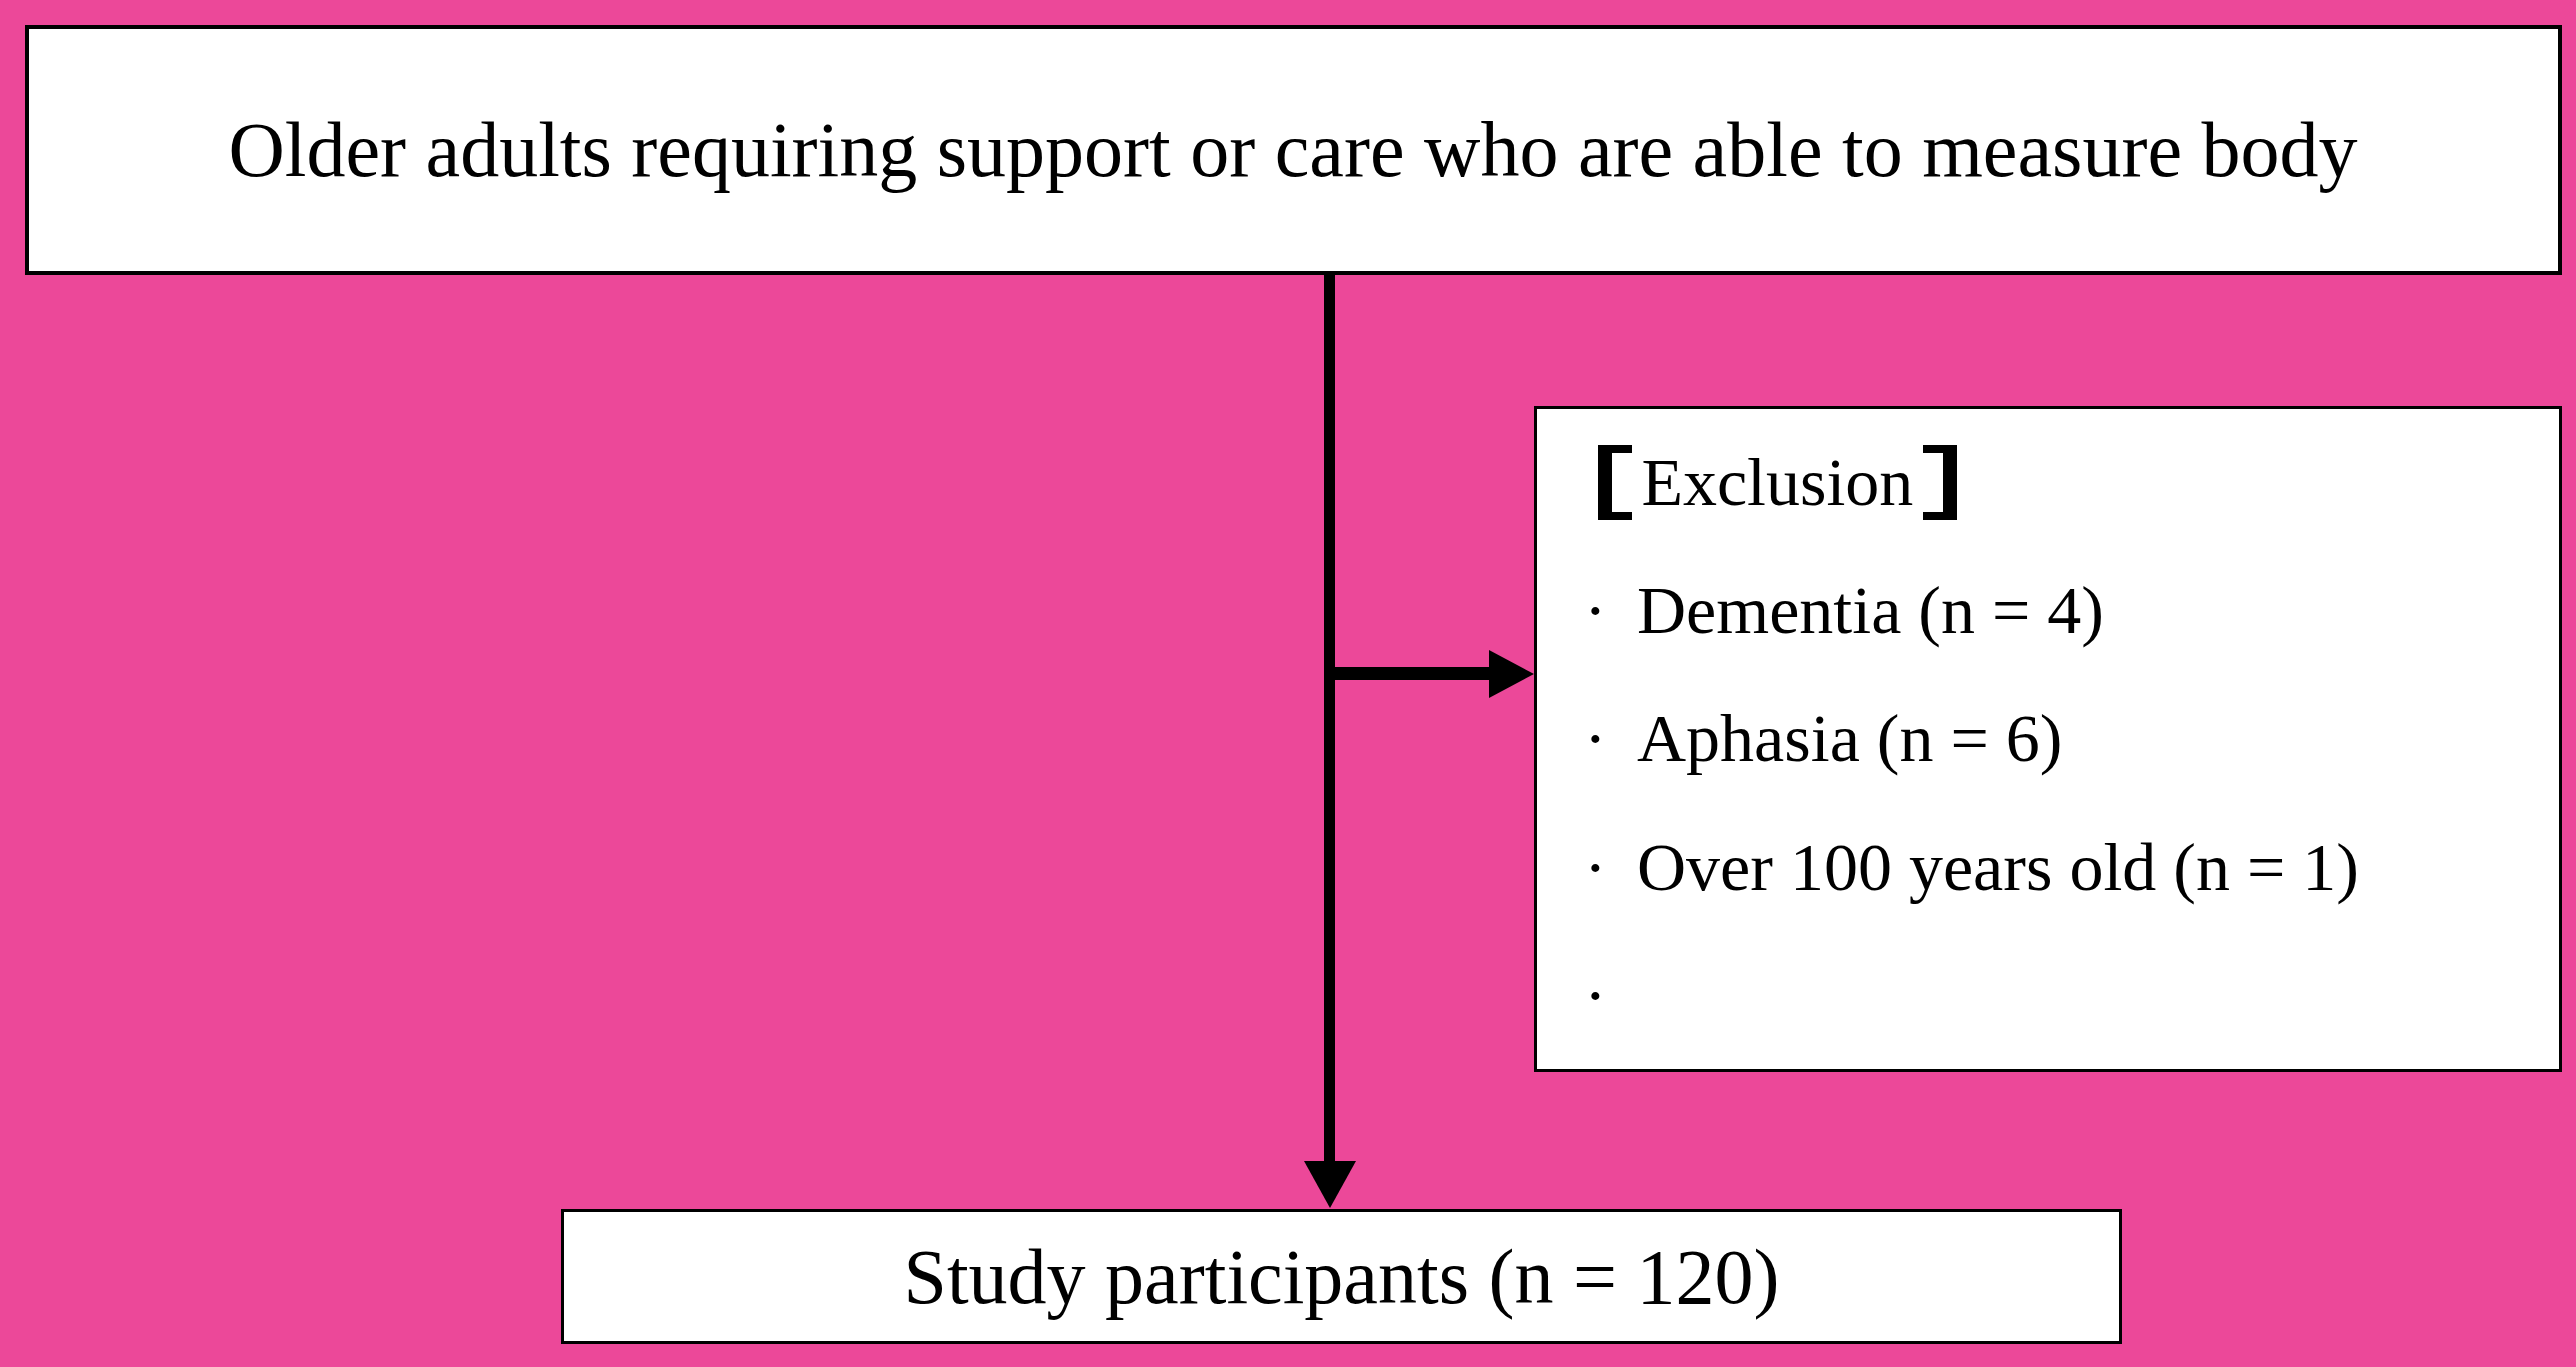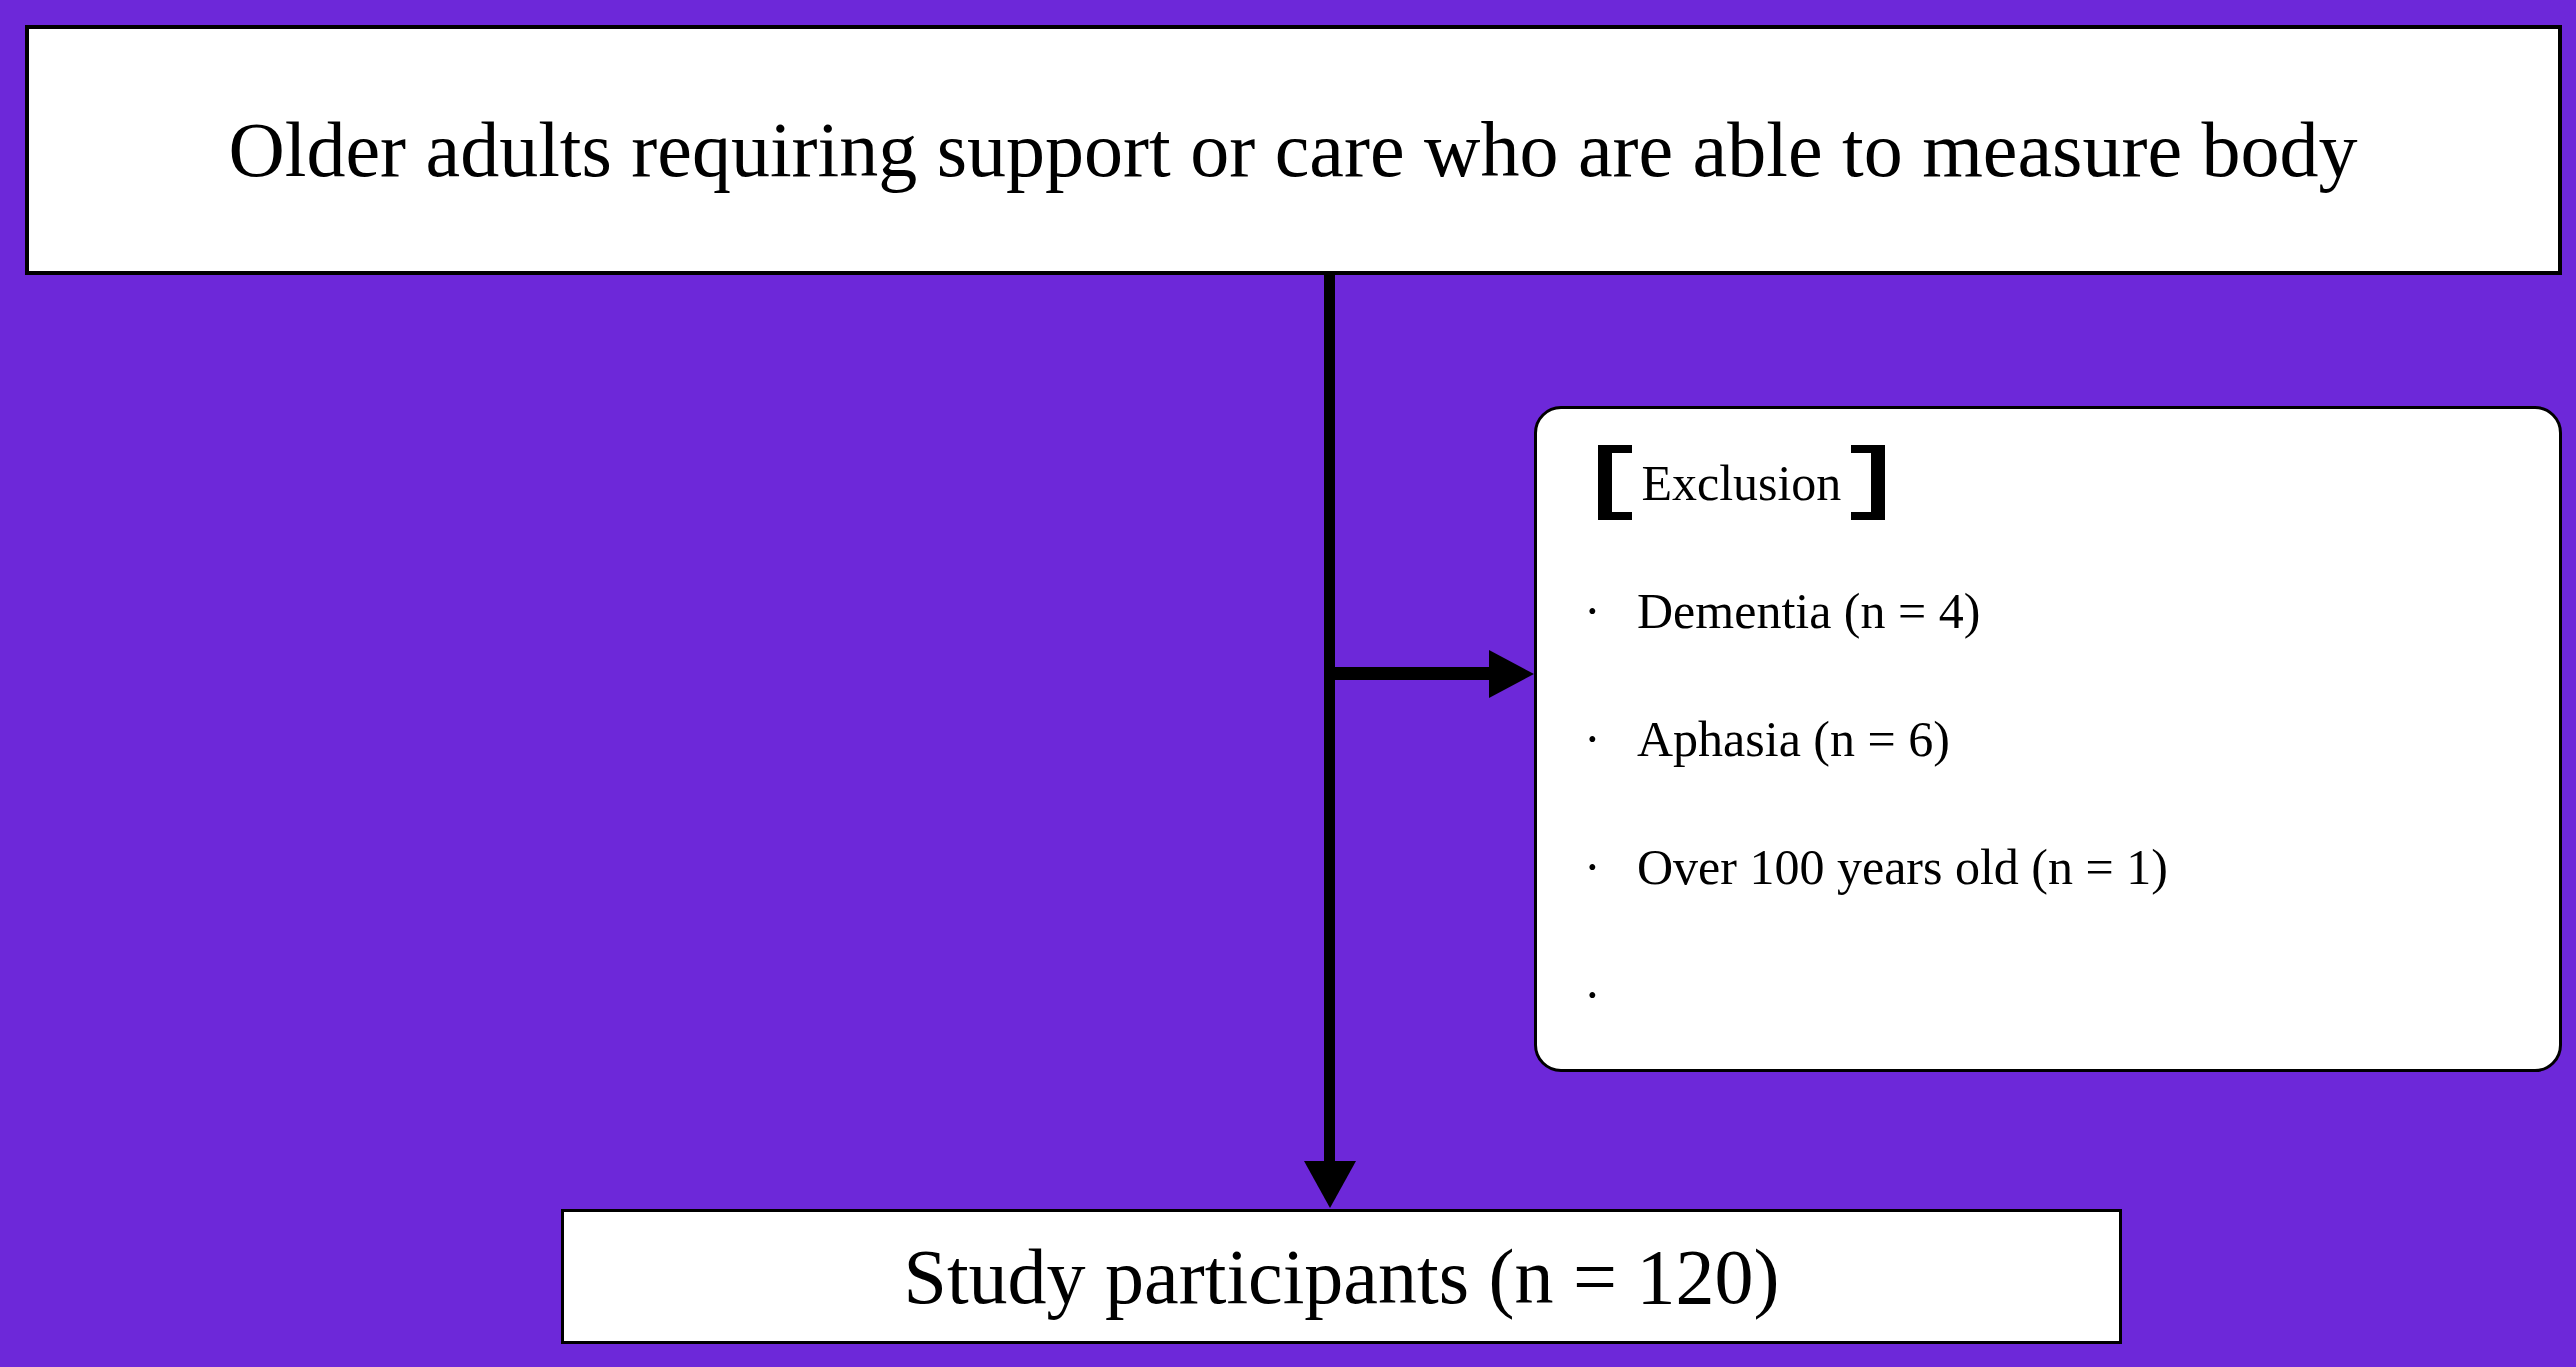--- a/index.html
+++ b/index.html
@@ -4,21 +4,21 @@
 <style>
   html, body {
     margin: 0;
     padding: 0;
     background: #ffffff;
   }
   .canvas {
     position: relative;
     width: 2576px;
     height: 1367px;
-    background: #6d28d9;
+    background: #ec4899;
     font-family: "Liberation Serif", "DejaVu Serif", serif;
     color: #000000;
   }
   .box {
     position: absolute;
     box-sizing: border-box;
     border: 3.9px solid #000000;
     background: #ffffff;
   }
   .top-box {
@@ -74,23 +74,22 @@
     border-bottom: 24.5px solid transparent;
     border-left: 45px solid #000000;
   }
   .excl-box {
     left: 1534px;
     top: 406px;
     width: 1028px;
     height: 666px;
     display: flex;
     flex-direction: column;
-    font-size: 50px;
+    font-size: 68px;
     padding: 9.8px 9.8px 9.8px 0;
-    border-radius: 27px;
   }
   .excl-title {
     flex: 1;
     display: flex;
     align-items: center;
     padding-left: 61px;
   }
   .bracket {
     display: inline-block;
     width: 19.6px;

